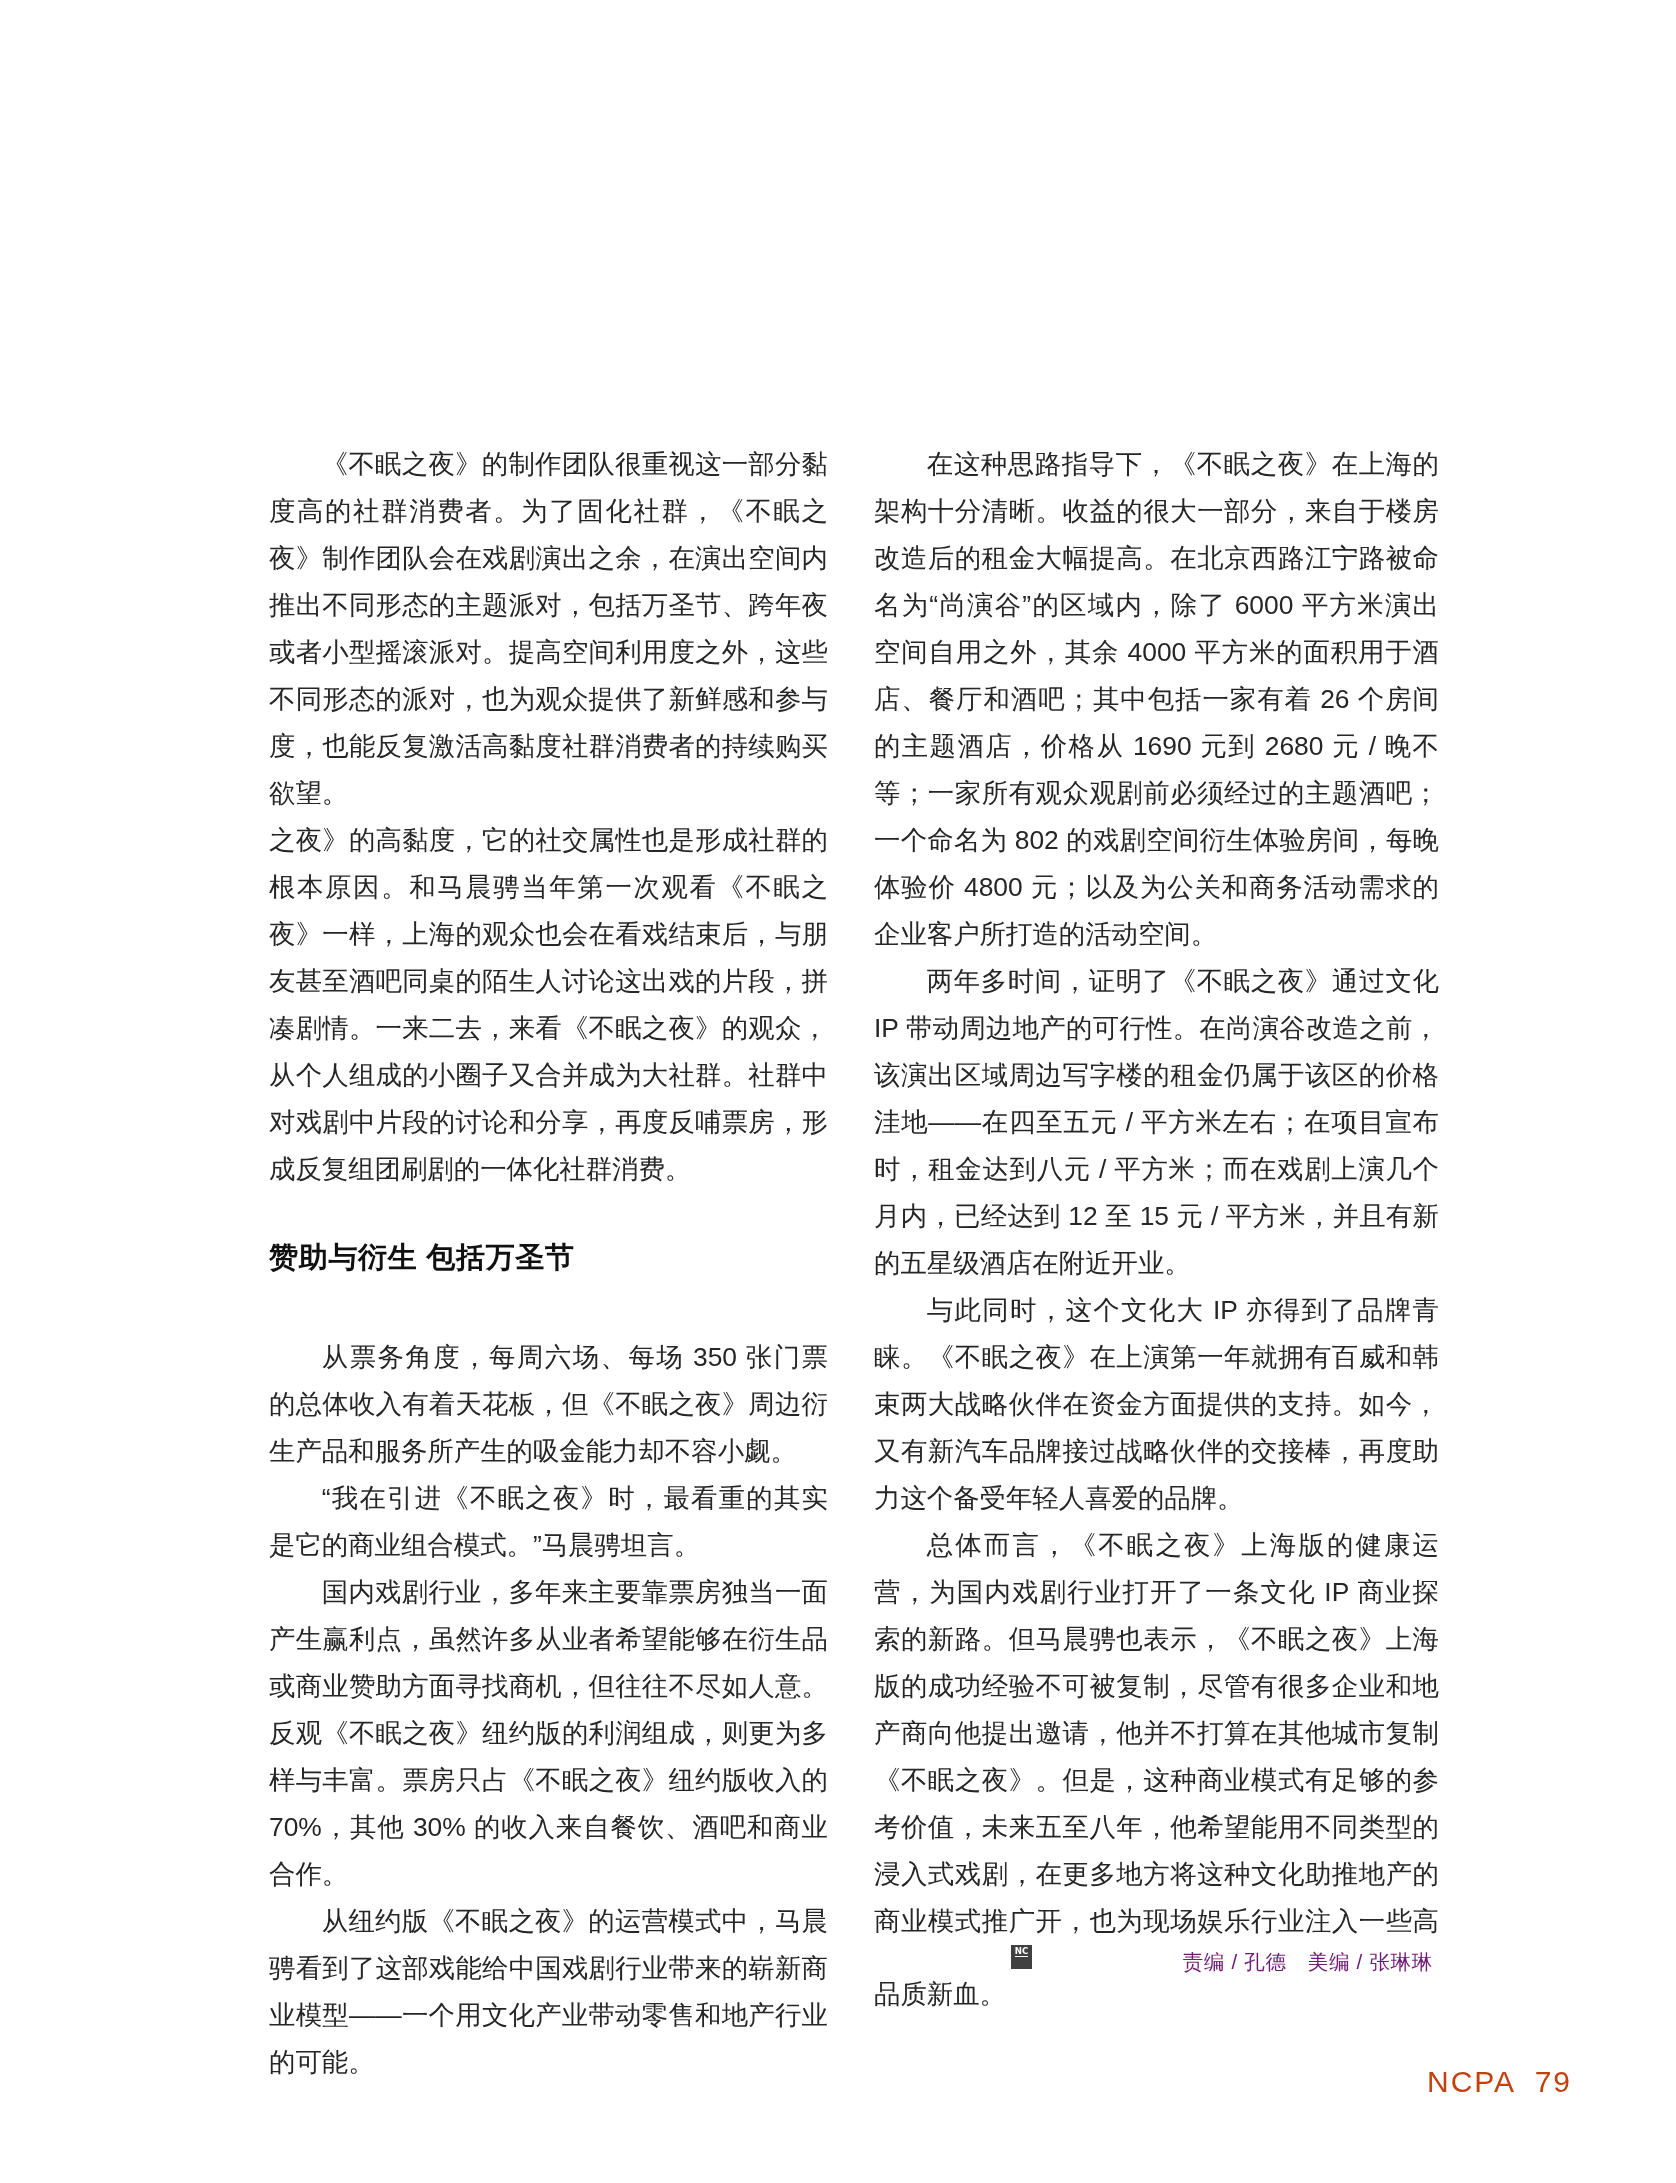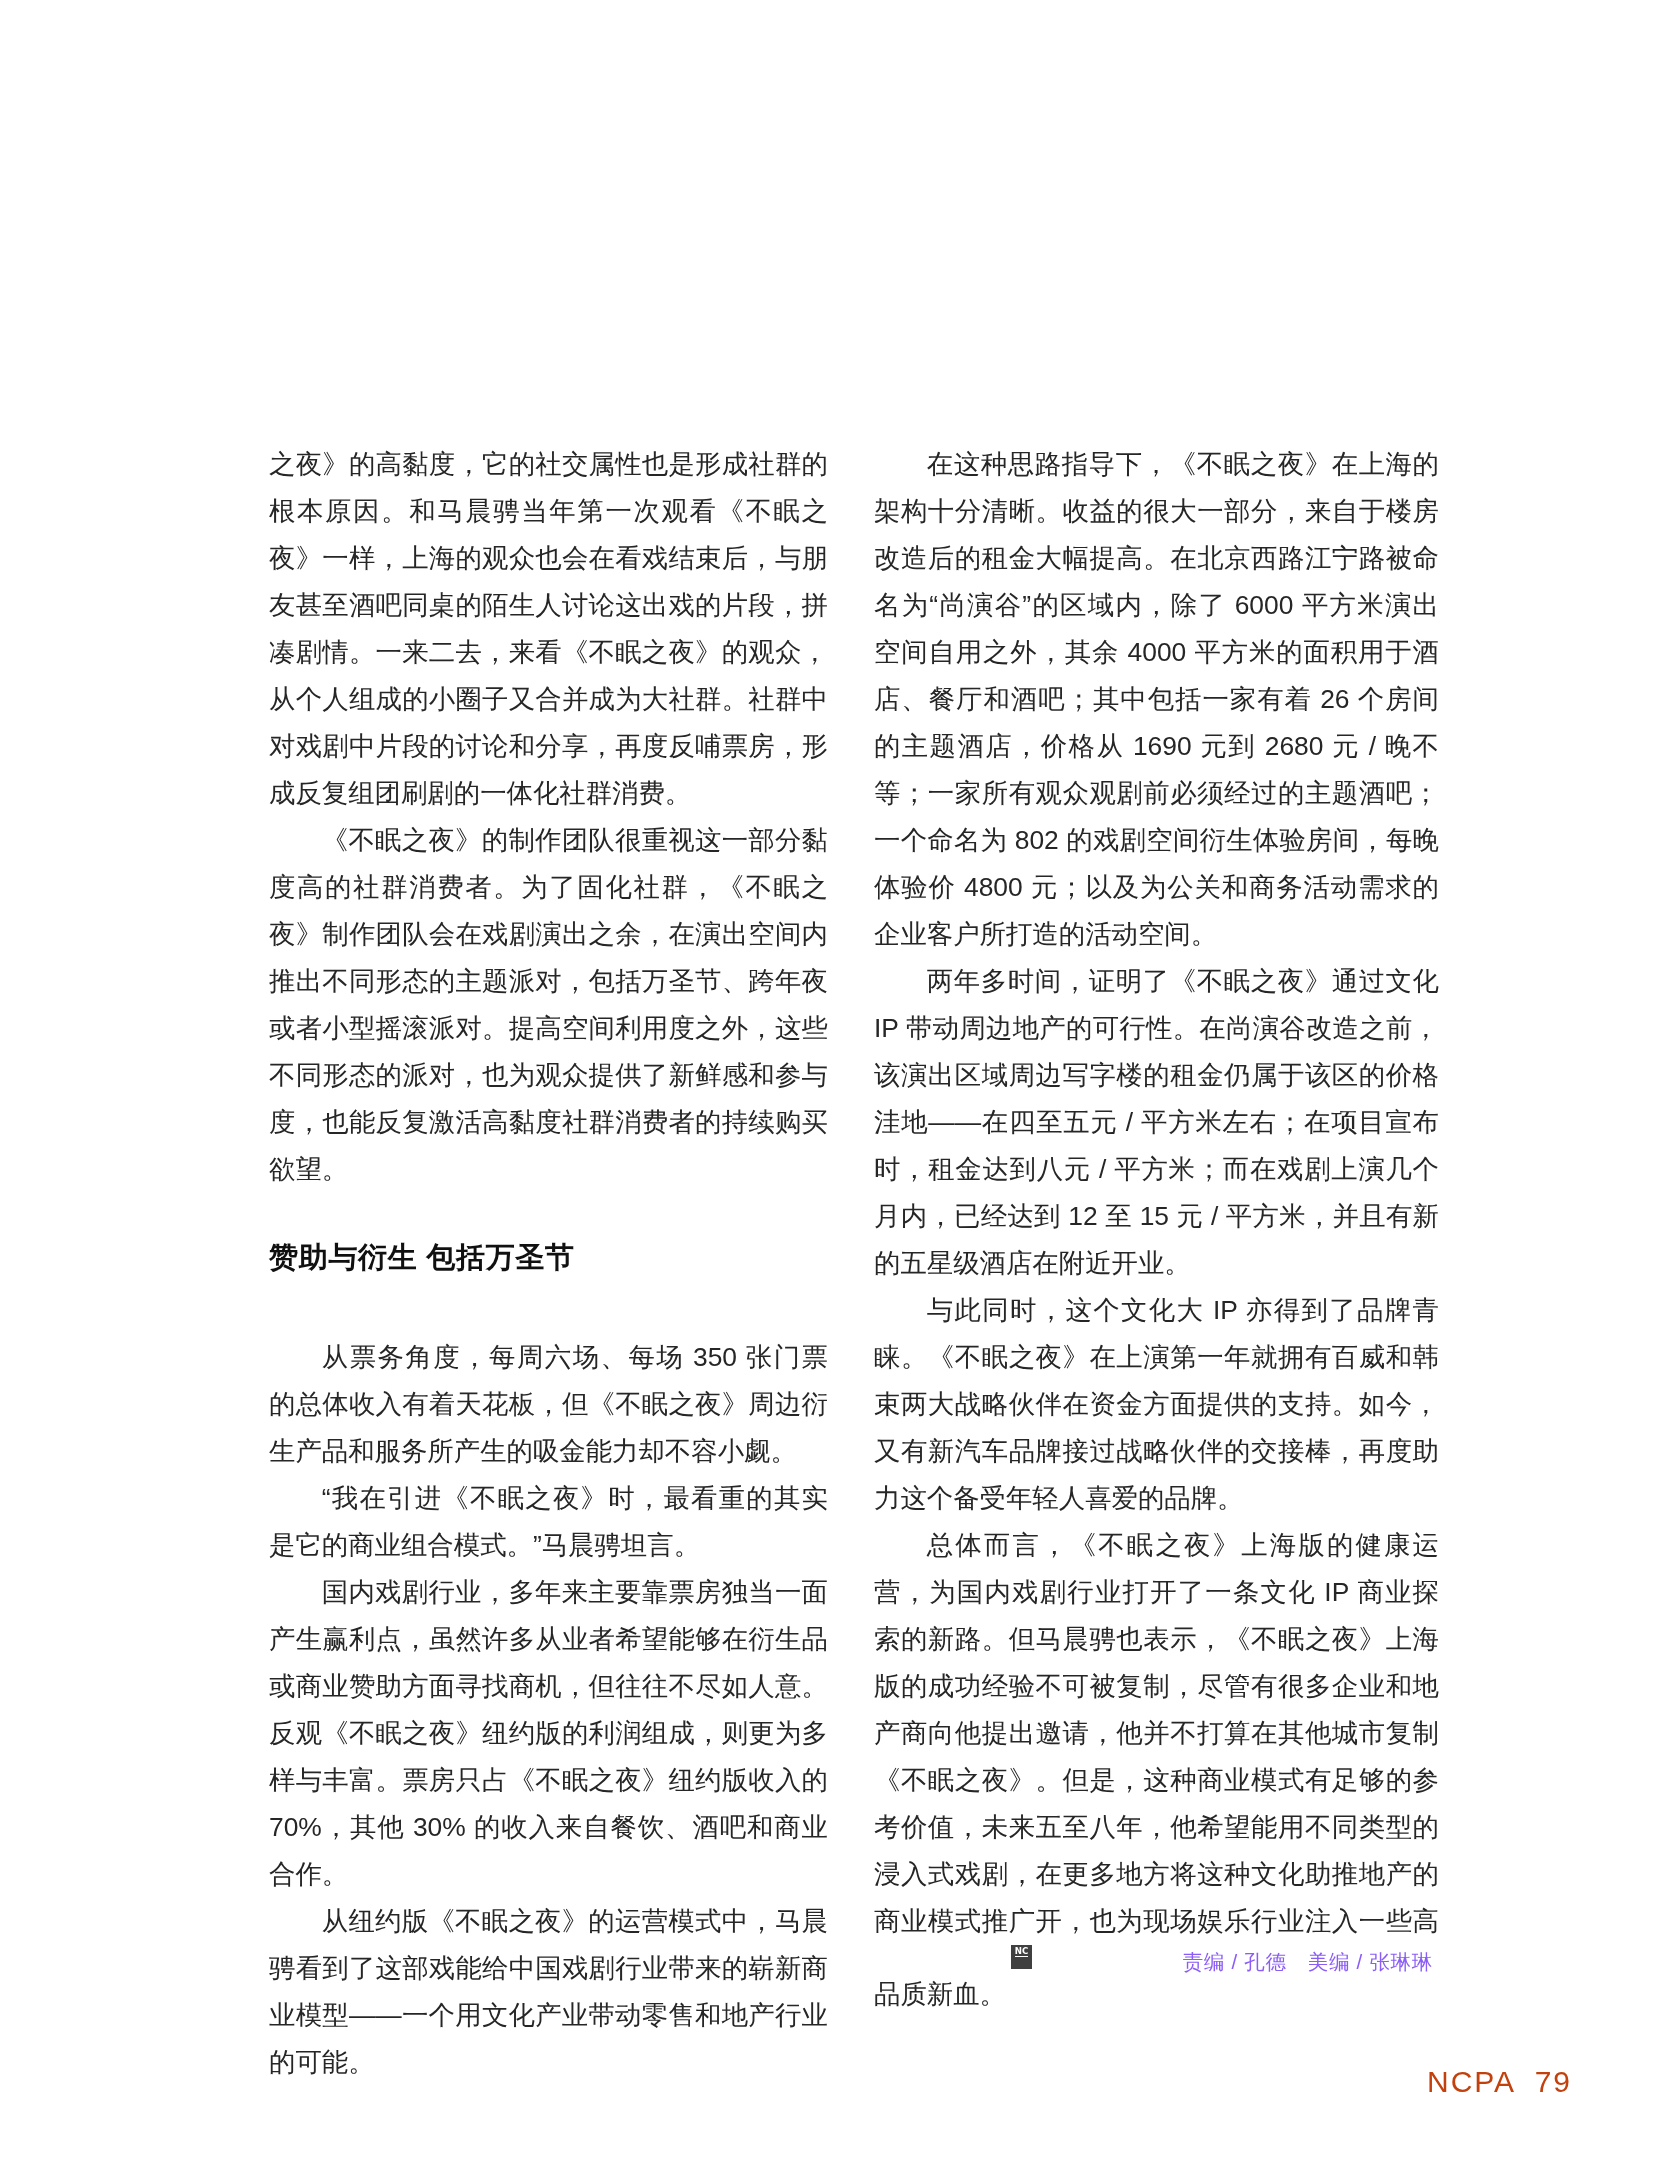--- a/index.html
+++ b/index.html
@@ -53,43 +53,43 @@
   .em-nc { border-bottom:1.3px solid #ffffff; margin:0 3.3px; }
   .credits {
     position:absolute;
     top:1950px;
     left:874px;
     width:559px;
     text-align:right;
     font-size:20.5px;
     line-height:24px;
     letter-spacing:0.7px;
-    color:#8b5cf6;
+    color:#701a75;
     white-space:nowrap;
   }
   .page-footer {
     position:absolute;
     top:2066px;
     left:1427px;
     font-size:30px;
     line-height:32px;
     letter-spacing:2px;
     color:#c2410c;
     white-space:nowrap;
   }
   .page-footer .pageno { margin-left:18.5px; }
 </style>
 </head>
 <body>
 
 <div class="page">
 
   <div class="col col-left">
+    <p class="body"><span>《不眠之夜》的制作团队很重视这一部分黏度高的社群消费者。为了固化社群，《不眠之夜》制作团队会在戏剧演出之余，在演出空间内推出不同形态的主题派对，包括万圣节、跨年夜或者小型摇滚派对。提高空间利用度之外，这些不同形态的派对，也为观众提供了新鲜感和参与度，也能反复激活高黏度社群消费者的持续购买欲望。</span></p>
     <p class="body no-indent"><span>之夜》的高黏度，它的社交属性也是形成社群的根本原因。和马晨骋当年第一次观看《不眠之夜》一样，上海的观众也会在看戏结束后，与朋友甚至酒吧同桌的陌生人讨论这出戏的片段，拼凑剧情。一来二去，来看《不眠之夜》的观众，从个人组成的小圈子又合并成为大社群。社群中对戏剧中片段的讨论和分享，再度反哺票房，形成反复组团刷剧的一体化社群消费。</span></p>
-    <p class="body"><span>《不眠之夜》的制作团队很重视这一部分黏度高的社群消费者。为了固化社群，《不眠之夜》制作团队会在戏剧演出之余，在演出空间内推出不同形态的主题派对，包括万圣节、跨年夜或者小型摇滚派对。提高空间利用度之外，这些不同形态的派对，也为观众提供了新鲜感和参与度，也能反复激活高黏度社群消费者的持续购买欲望。</span></p>
 
     <h2 class="section-heading">赞助与衍生 包括万圣节</h2>
 
     <p class="body"><span>从票务角度，每周六场、每场 350 张门票的总体收入有着天花板，但《不眠之夜》周边衍生产品和服务所产生的吸金能力却不容小觑。</span></p>
     <p class="body"><span>“我在引进《不眠之夜》时，最看重的其实是它的商业组合模式。”马晨骋坦言。</span></p>
     <p class="body"><span>国内戏剧行业，多年来主要靠票房独当一面产生赢利点，虽然许多从业者希望能够在衍生品或商业赞助方面寻找商机，但往往不尽如人意。反观《不眠之夜》纽约版的利润组成，则更为多样与丰富。票房只占《不眠之夜》纽约版收入的 70%，其他 30% 的收入来自餐饮、酒吧和商业合作。</span></p>
     <p class="body"><span>从纽约版《不眠之夜》的运营模式中，马晨骋看到了这部戏能给中国戏剧行业带来的崭新商业模型——一个用文化产业带动零售和地产行业的可能。</span></p>
   </div>
 
   <div class="col col-right">

